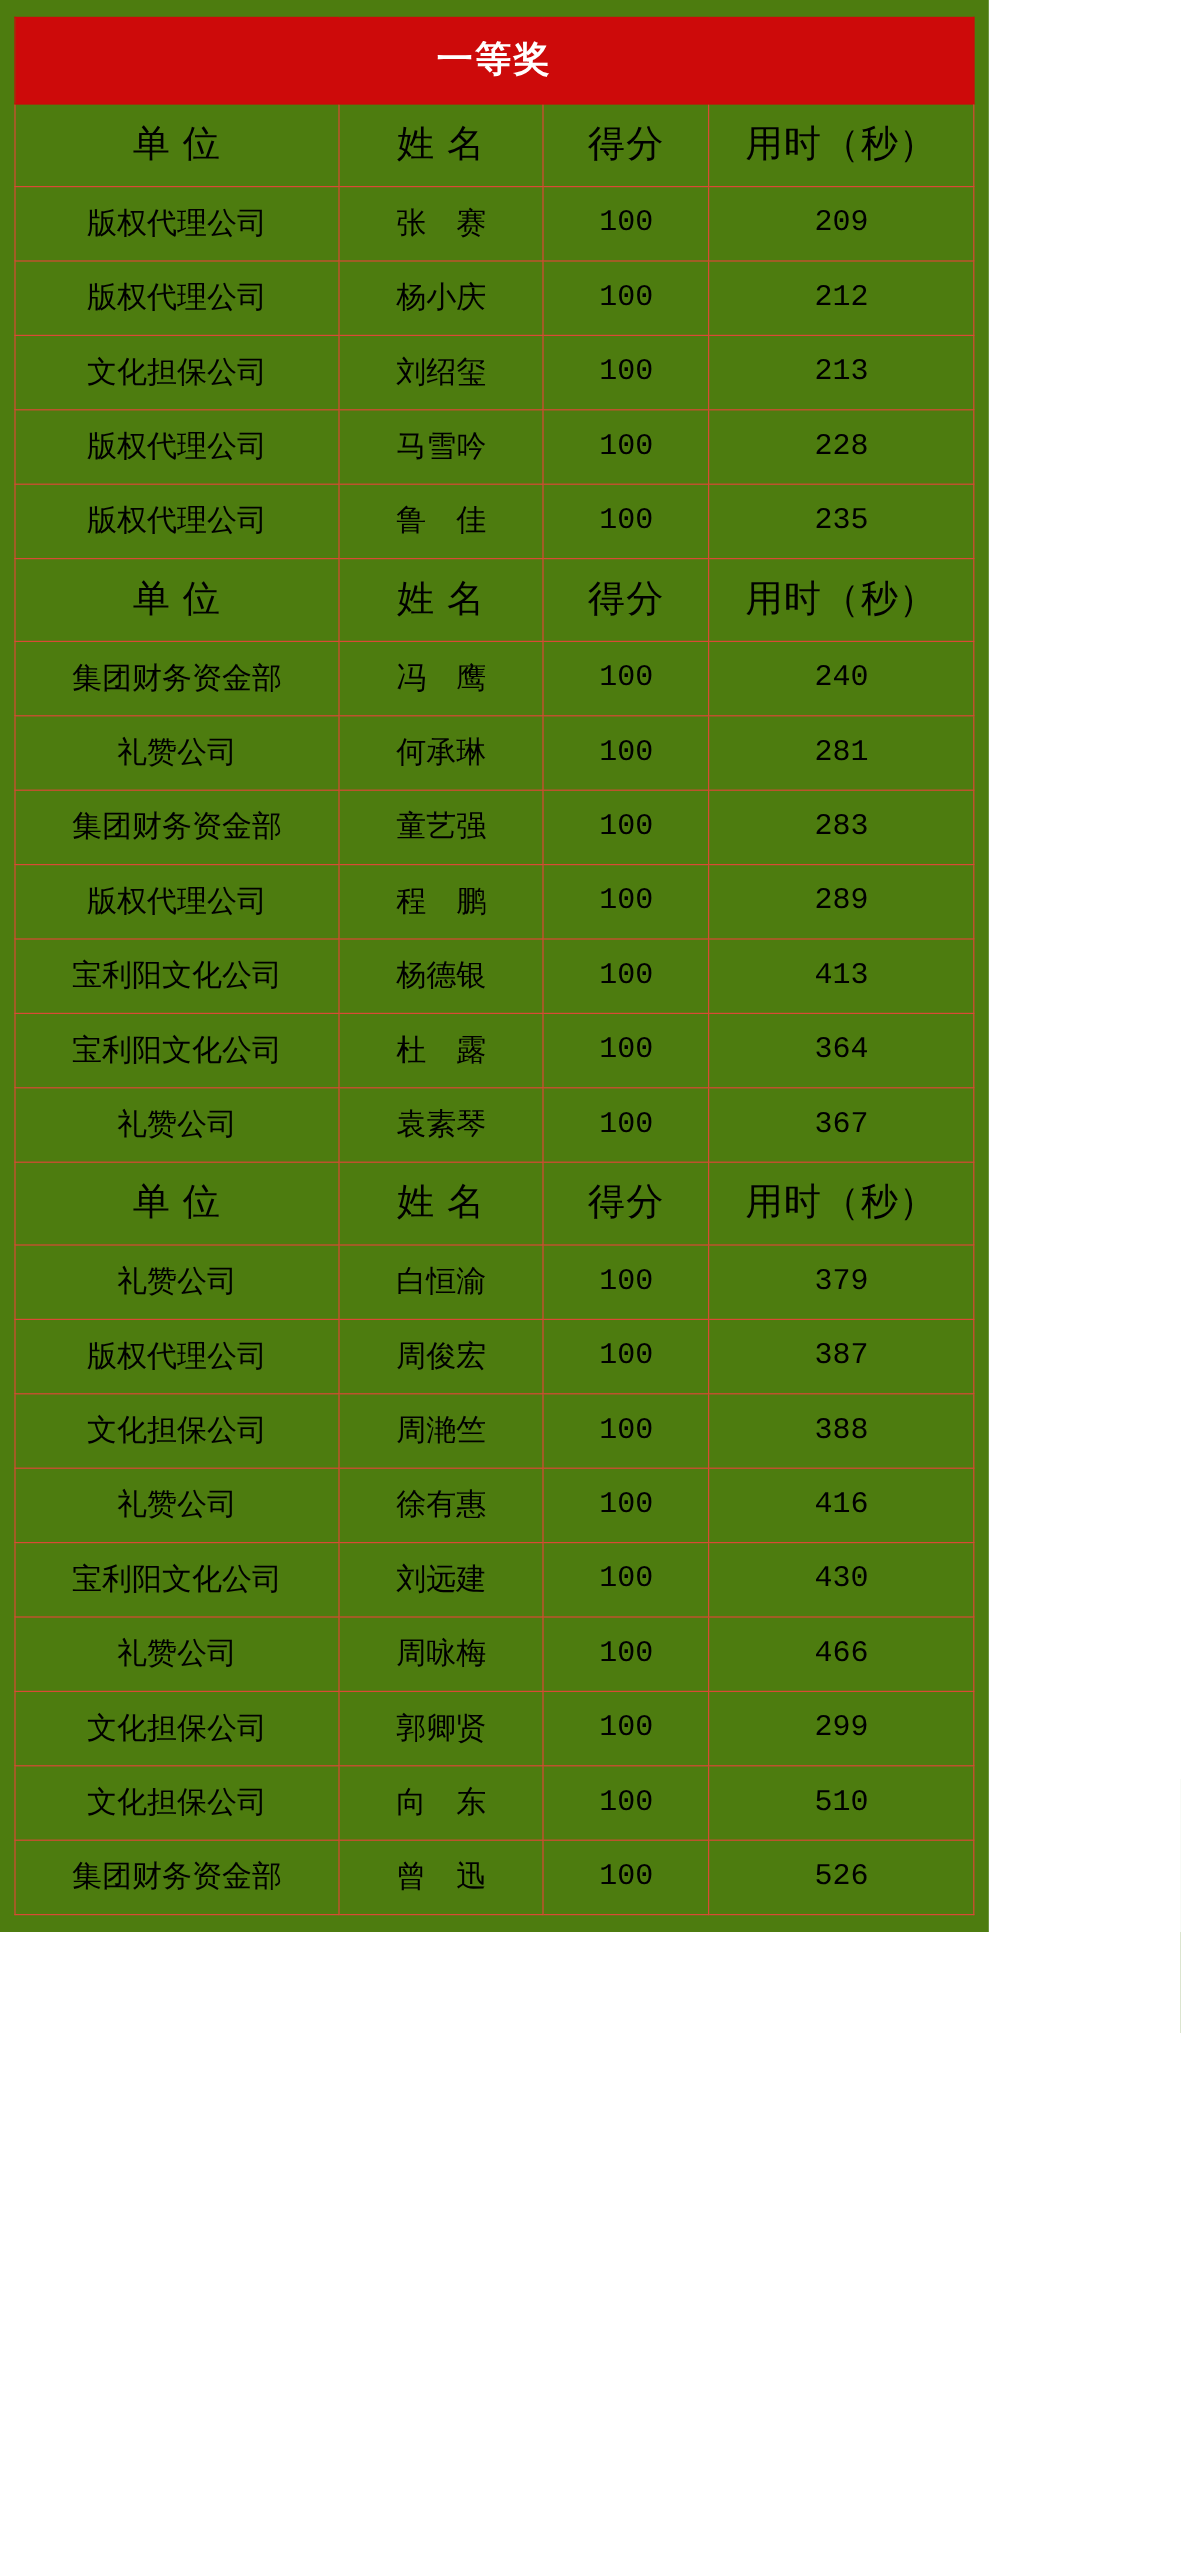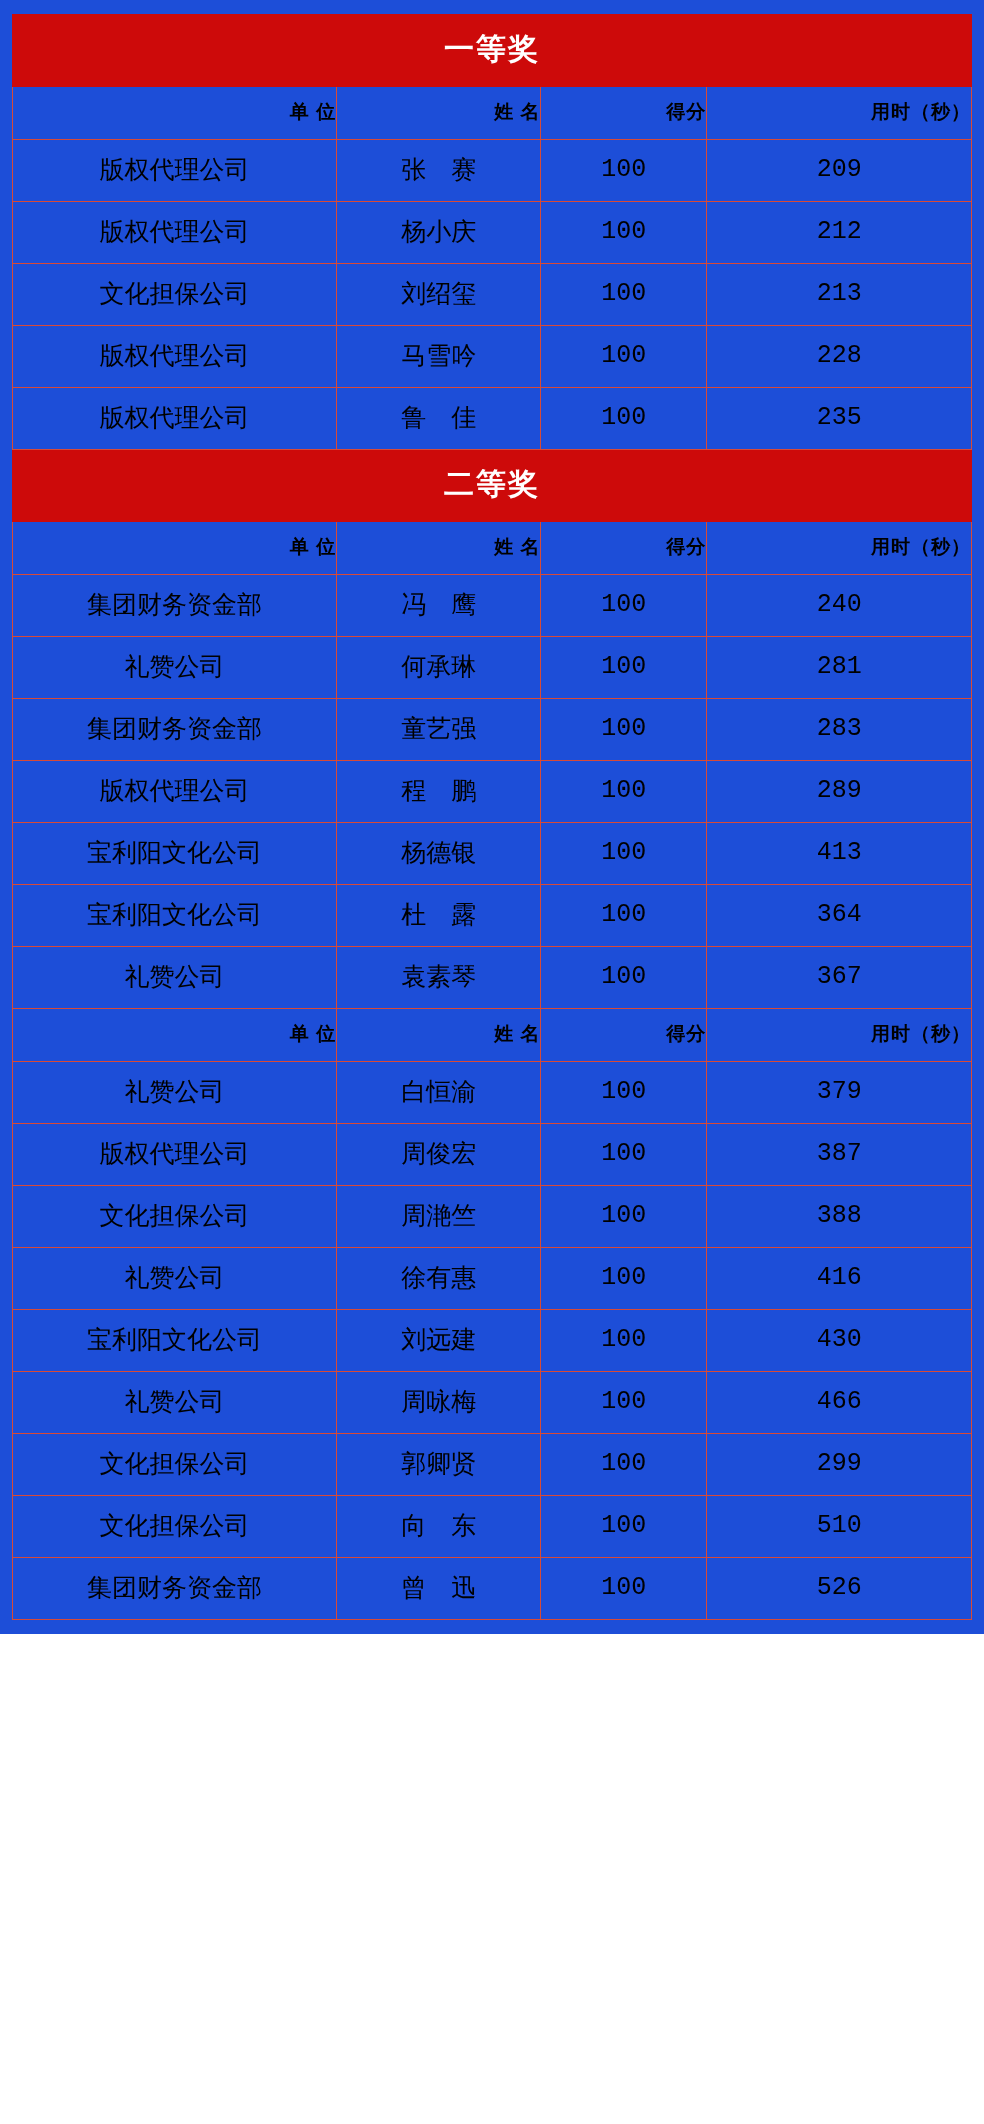--- a/index.html
+++ b/index.html
@@ -6,24 +6,24 @@
     margin: 0;
     padding: 0;
     background: #ffffff;
   }
   body {
     width: 984px;
     font-family: "Liberation Sans", "DejaVu Sans", sans-serif;
     color: #000000;
   }
   .page {
-    width: 984px;
+    width: 824px;
     box-sizing: border-box;
     padding: 14px 12px 14px 12px;
-    background: #1d4ed8;
+    background: #4d7c0f;
   }
   .award-table {
     width: 100%;
     border-collapse: collapse;
     table-layout: fixed;
   }
   .award-table col.c-unit { width: 33.8%; }
   .award-table col.c-name { width: 21.3%; }
   .award-table col.c-score { width: 17.3%; }
   .award-table col.c-time { width: 27.6%; }
@@ -32,23 +32,23 @@
     background: #cd0a0a;
     color: #ffffff;
     text-align: center;
     font-weight: bold;
     font-size: 30px;
     letter-spacing: 2px;
     padding: 14px 0 16px 0;
     border: 1px solid #cd0a0a;
   }
   .head-row td {
-    font-weight: bold;
-    font-size: 19px;
-    text-align: right;
+    font-weight: normal;
+    font-size: 31px;
+    text-align: center;
     padding: 12px 0 14px 0;
     border: 1px solid #d94a36;
     letter-spacing: 1px;
   }
   .data-row td {
     font-size: 25px;
     text-align: center;
     padding: 13px 0 15px 0;
     border: 1px solid #d94a36;
     white-space: nowrap;
@@ -103,23 +103,20 @@
         <td class="num">100</td>
         <td class="num">228</td>
       </tr>
       <tr class="data-row">
         <td>版权代理公司</td>
         <td>鲁　佳</td>
         <td class="num">100</td>
         <td class="num">235</td>
       </tr>
 
-      <tr class="section-title">
-        <td colspan="4">二等奖</td>
-      </tr>
       <tr class="head-row">
         <td>单 位</td>
         <td>姓 名</td>
         <td>得分</td>
         <td>用时（秒）</td>
       </tr>
       <tr class="data-row">
         <td>集团财务资金部</td>
         <td>冯　鹰</td>
         <td class="num">100</td>

